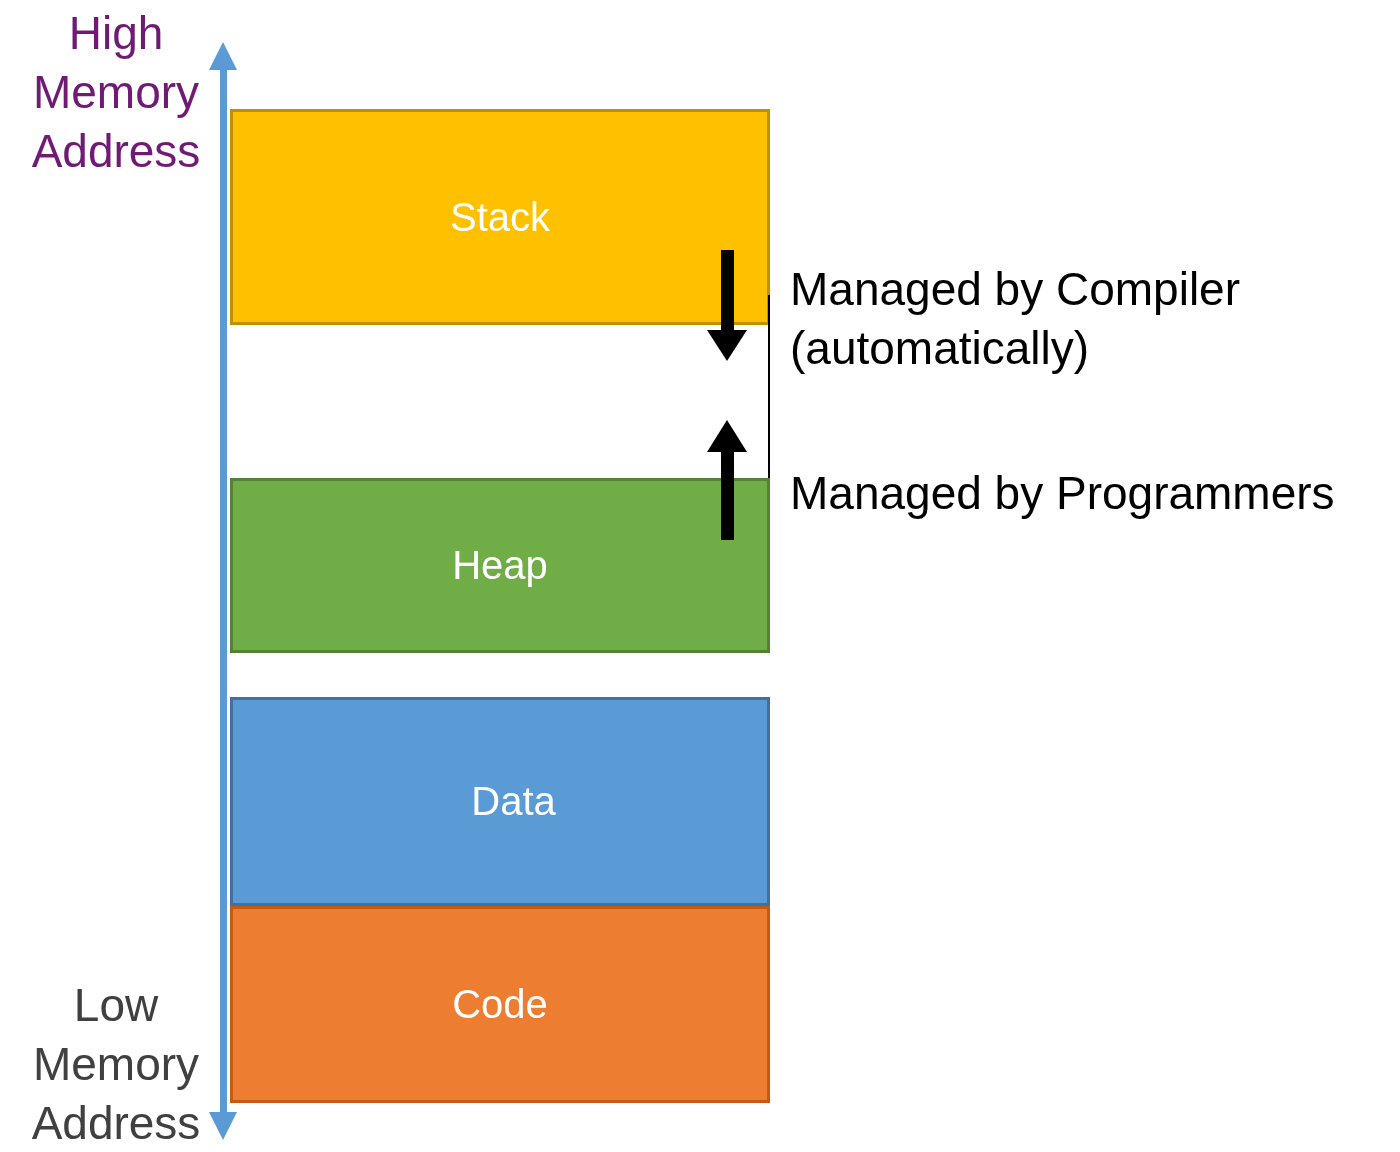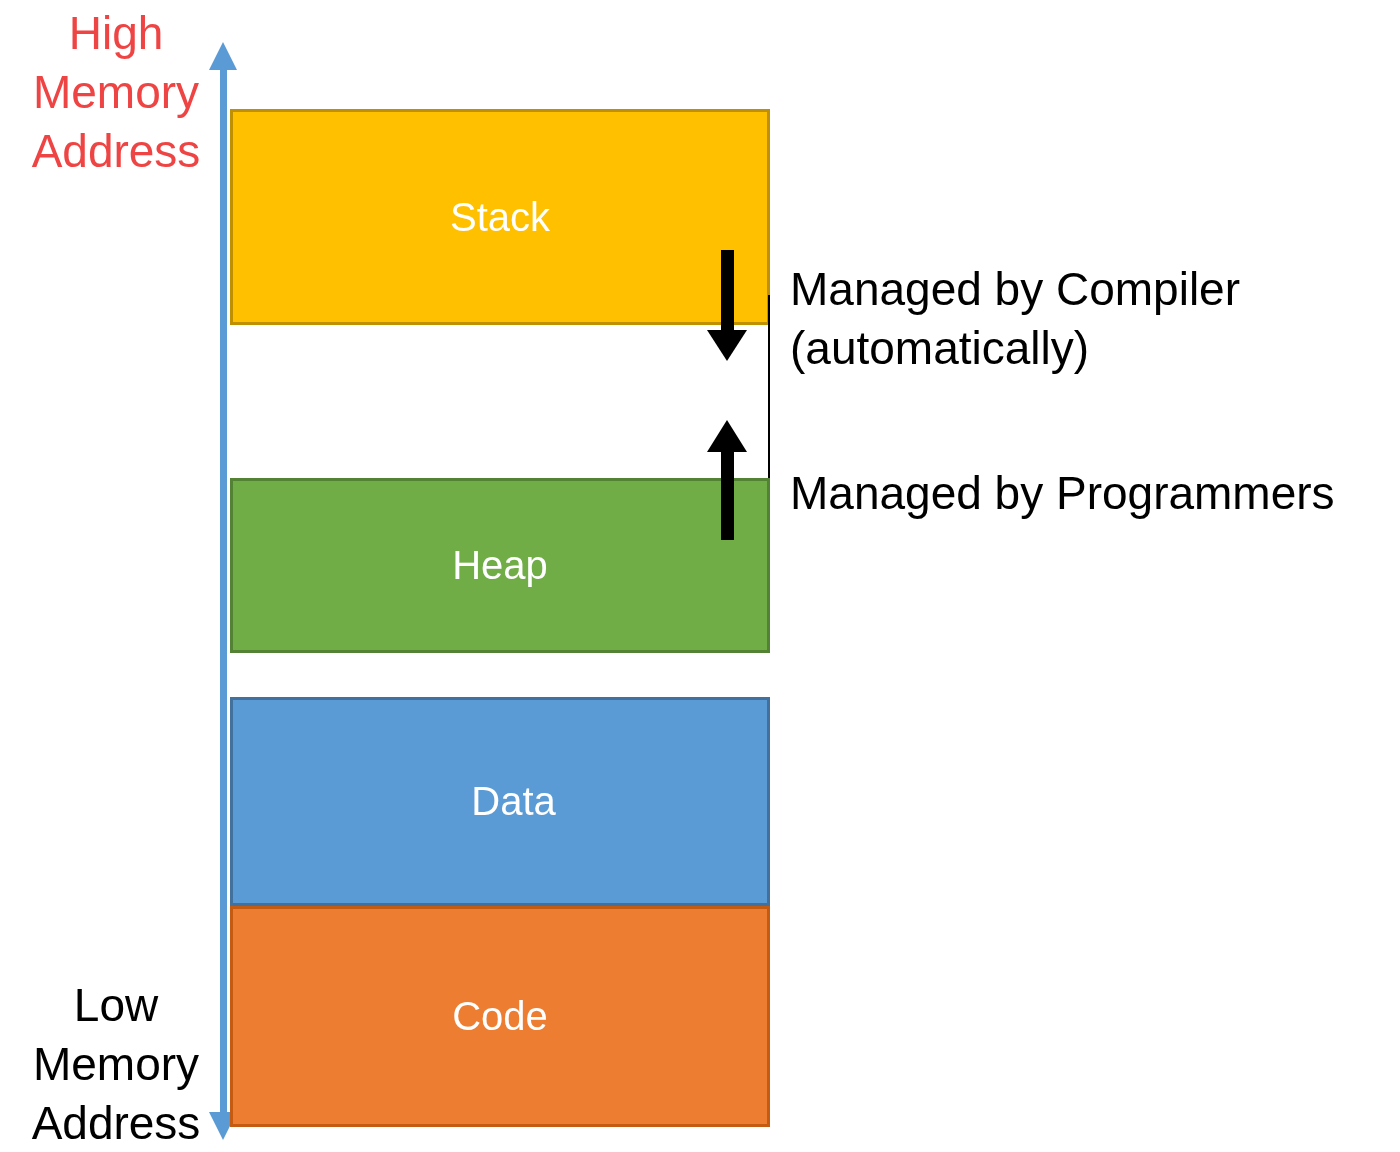--- a/index.html
+++ b/index.html
@@ -53,21 +53,21 @@
     border: 3px solid transparent;
     display: flex;
     align-items: center;
     justify-content: center;
     font-size: 40px;
     font-weight: 400;
   }
   .segment.stack { top: 77px;  height: 216px; margin-top: 32px; }
   .segment.heap  { top: 478px; height: 175px; }
   .segment.data  { top: 697px; height: 209px; padding-left: 27px; }
-  .segment.code  { top: 906px; height: 221px; }
+  .segment.code  { top: 906px; height: 197px; }
 
   
   .gap-border {
     left: 768px; top: 295px;
     width: 2px; height: 183px;
   }
 
   
   .black-shaft { width: 13px; }
   .down-shaft { left: 721px; top: 250px; height: 80px; }
@@ -98,27 +98,27 @@
 </style>
 </head>
 <body>
 
 <div id="stage">
 
   <div class="abs axis-shaft" style="background: rgb(91, 155, 213);"></div>
   <div class="abs axis-head top" style="border-bottom-color: rgb(91, 155, 213);"></div>
   <div class="abs axis-head bottom" style="border-top-color: rgb(91, 155, 213);"></div>
 
-  <div class="abs axis-label high" style="color: #ef4444;">
+  <div class="abs axis-label high" style="color: #701a75;">
     <div>High</div>
     <div>Memory</div>
     <div>Address</div>
   </div>
 
-  <div class="abs axis-label low" style="color: #000000;">
+  <div class="abs axis-label low" style="color: #404040;">
     <div>Low</div>
     <div>Memory</div>
     <div>Address</div>
   </div>
 
   <div class="abs segment stack" style="background: rgb(255, 192, 0); border-color: rgb(192, 144, 0); color: rgb(255, 255, 255);">
     <span>Stack</span>
   </div>
 
   <div class="abs segment heap" style="background: rgb(112, 173, 71); border-color: rgb(84, 130, 53); color: rgb(255, 255, 255);">

